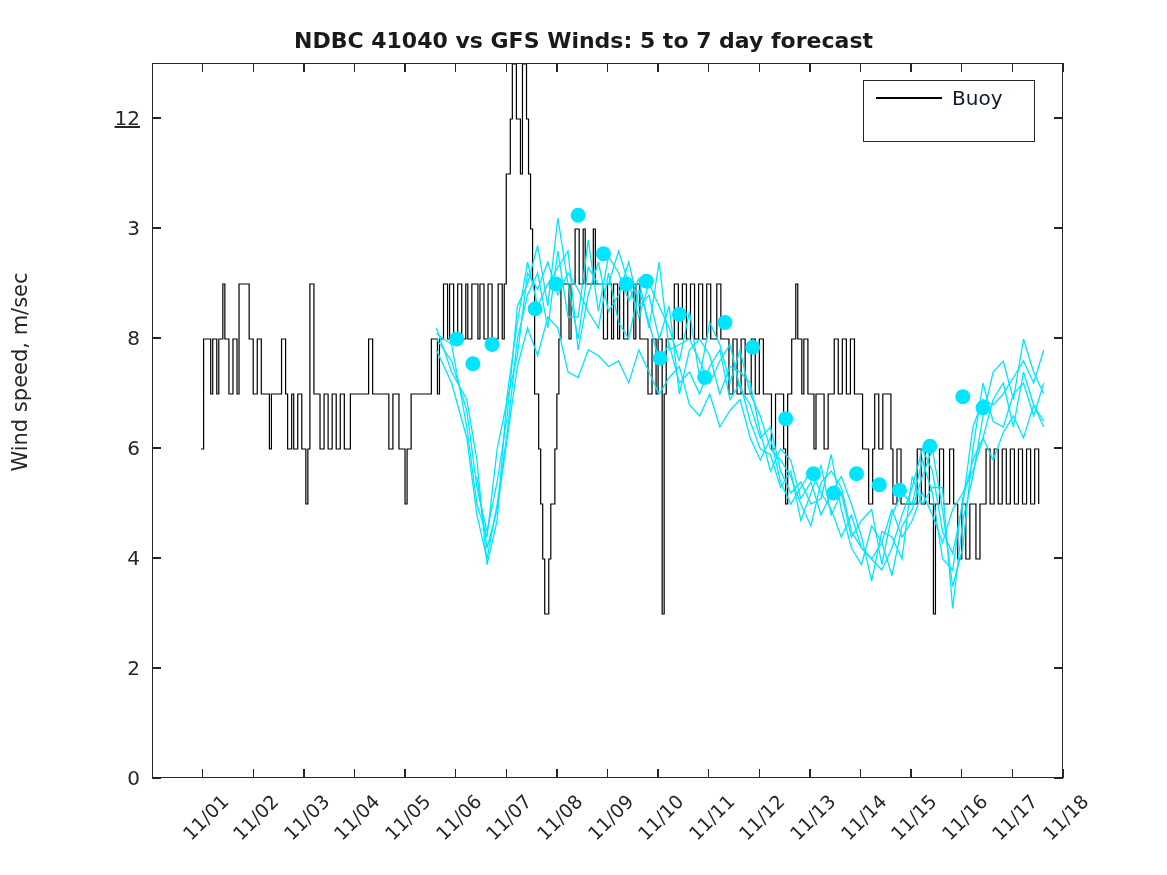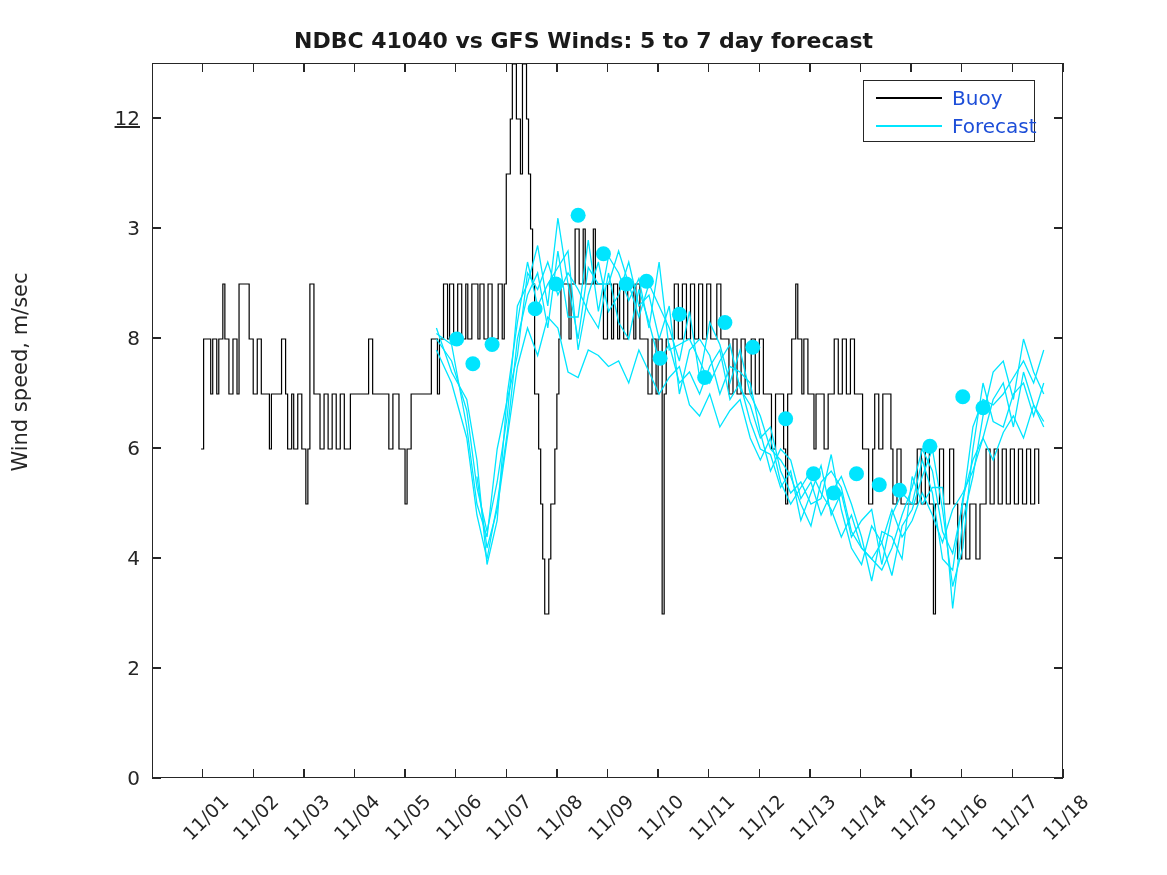--- a/index.html
+++ b/index.html
@@ -74,21 +74,21 @@
     box-sizing:border-box;
   }
   .legend-row{
     position:absolute;left:0;display:flex;align-items:center;height:24px;
   }
   .legend-swatch{
     display:inline-block;width:66px;height:0;
     border-top-width:2.2px;border-top-style:solid;
     margin-left:12px;margin-right:10px;
   }
-  .legend-text{font-size:20px;color:#1d4ed8;line-height:24px;}
+  .legend-text{font-size:20px;color:#0f172a;line-height:24px;}
 </style>
 </head>
 <body>
 
 <div id="figure">
 
   <div id="chart-title">NDBC 41040 vs GFS Winds: 5 to 7 day forecast</div>
 
   <div id="ylabel">Wind speed, m/sec</div>
 
@@ -127,24 +127,20 @@
         </svg>
     </div>
   </div>
 
   <div id="axis-decor"></div>
 
   <div id="legend">
     <div class="legend-row" style="top:5px;">
       <span class="legend-swatch" style="border-top-color: rgb(0, 0, 0);"></span>
       <span class="legend-text">Buoy</span>
-    </div>
-    <div class="legend-row" style="top:33px;">
-      <span class="legend-swatch" style="border-top-color: rgb(0, 229, 255);"></span>
-      <span class="legend-text">Forecast</span>
     </div>
   </div>
 
 <div class="ytick-mark" style="left: 152px; top: 777.3px;"></div>
     <div class="ytick-mark" style="left: 1054px; top: 777.3px;"></div>
     <div class="ytick-label" style="left: 70px; top: 778px;">0</div>
     <div class="ytick-mark" style="left: 152px; top: 667.3px;"></div>
     <div class="ytick-mark" style="left: 1054px; top: 667.3px;"></div>
     <div class="ytick-label" style="left: 70px; top: 668px;">2</div>
     <div class="ytick-mark" style="left: 152px; top: 557.3px;"></div>

